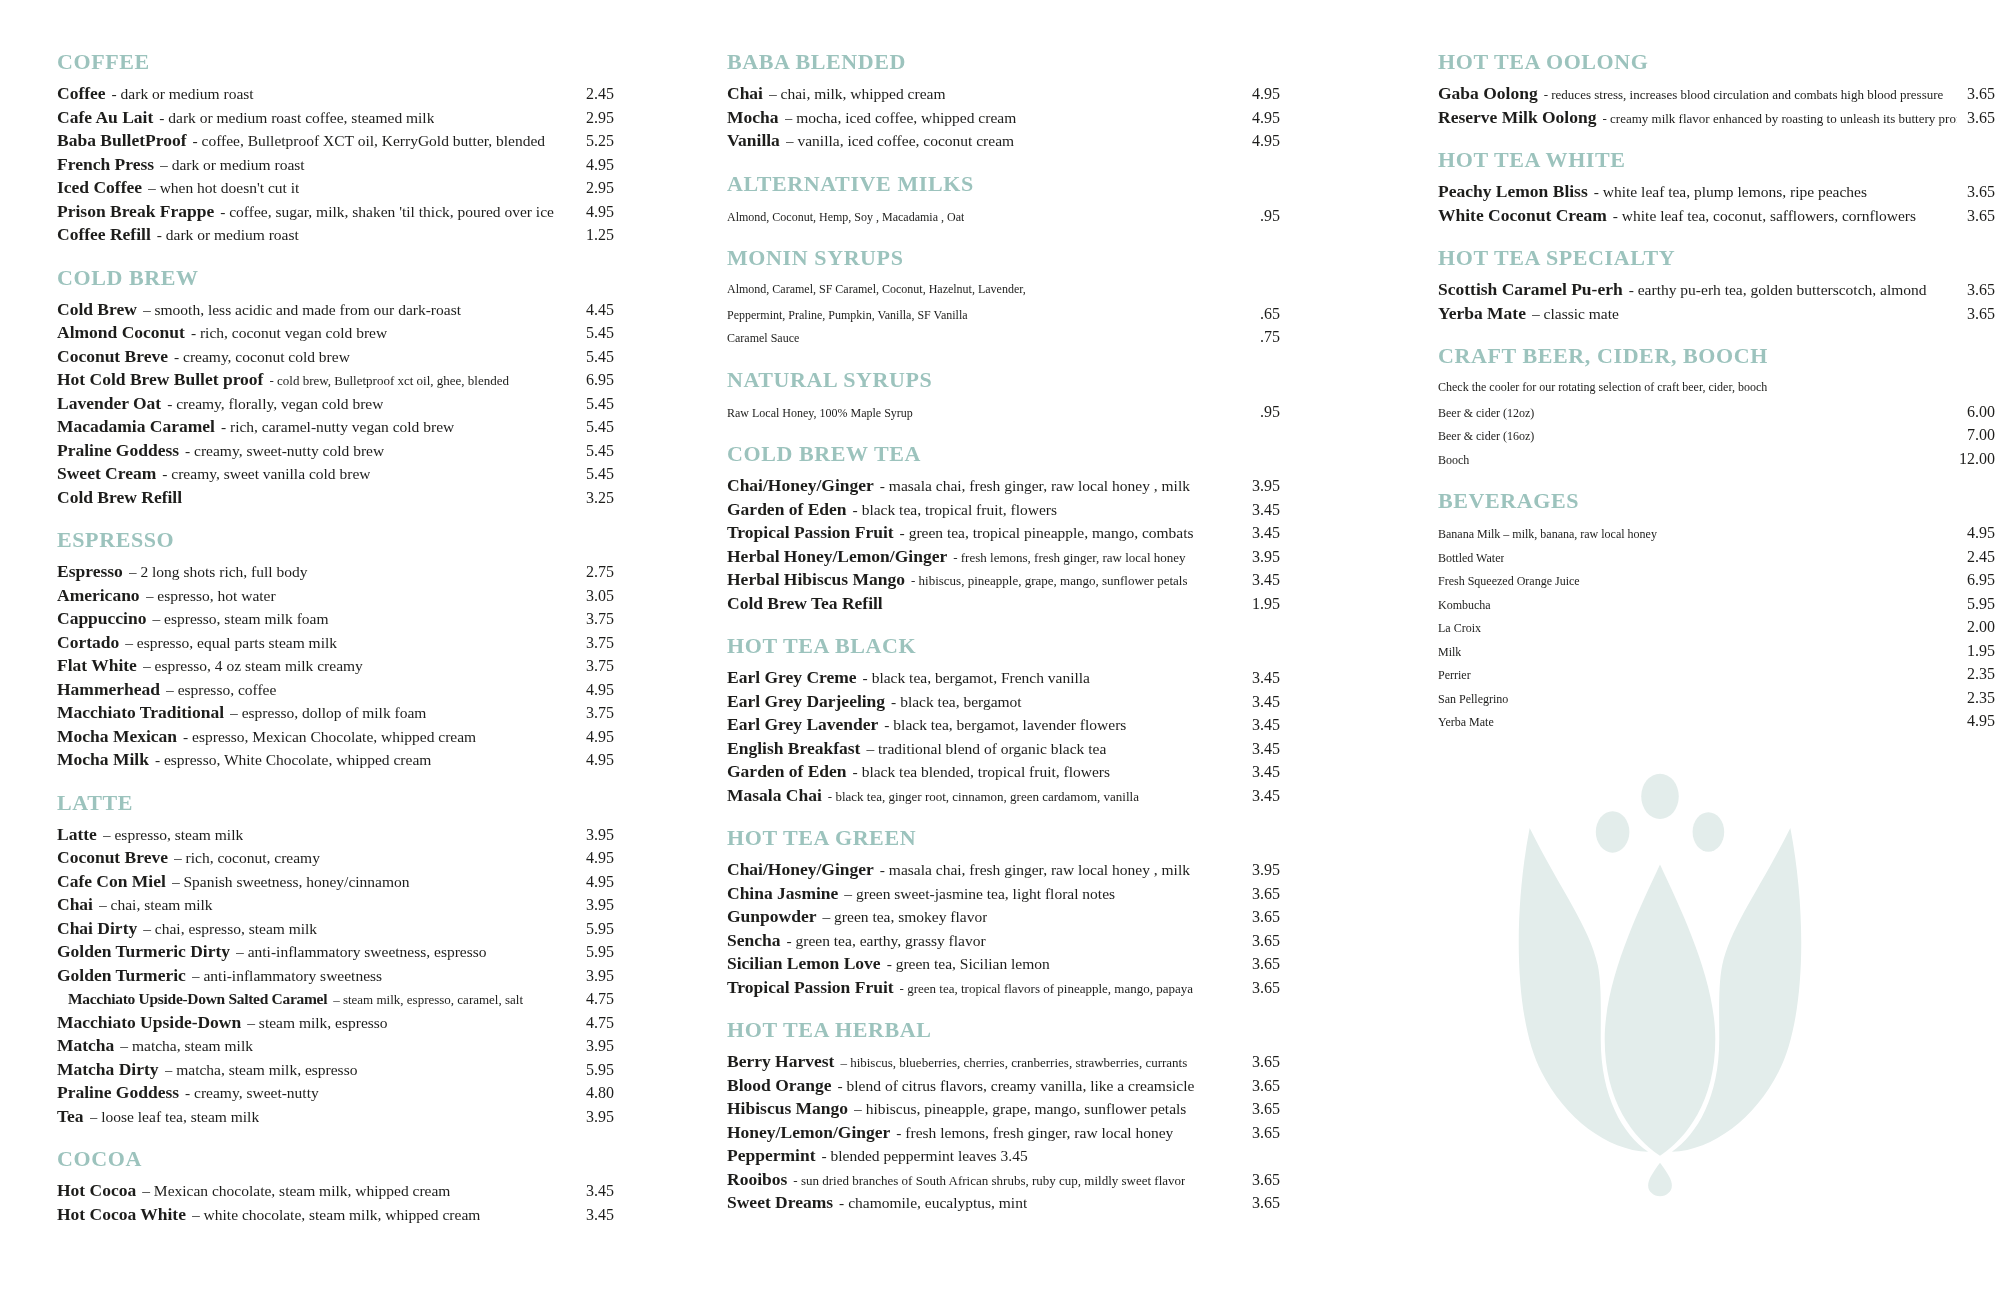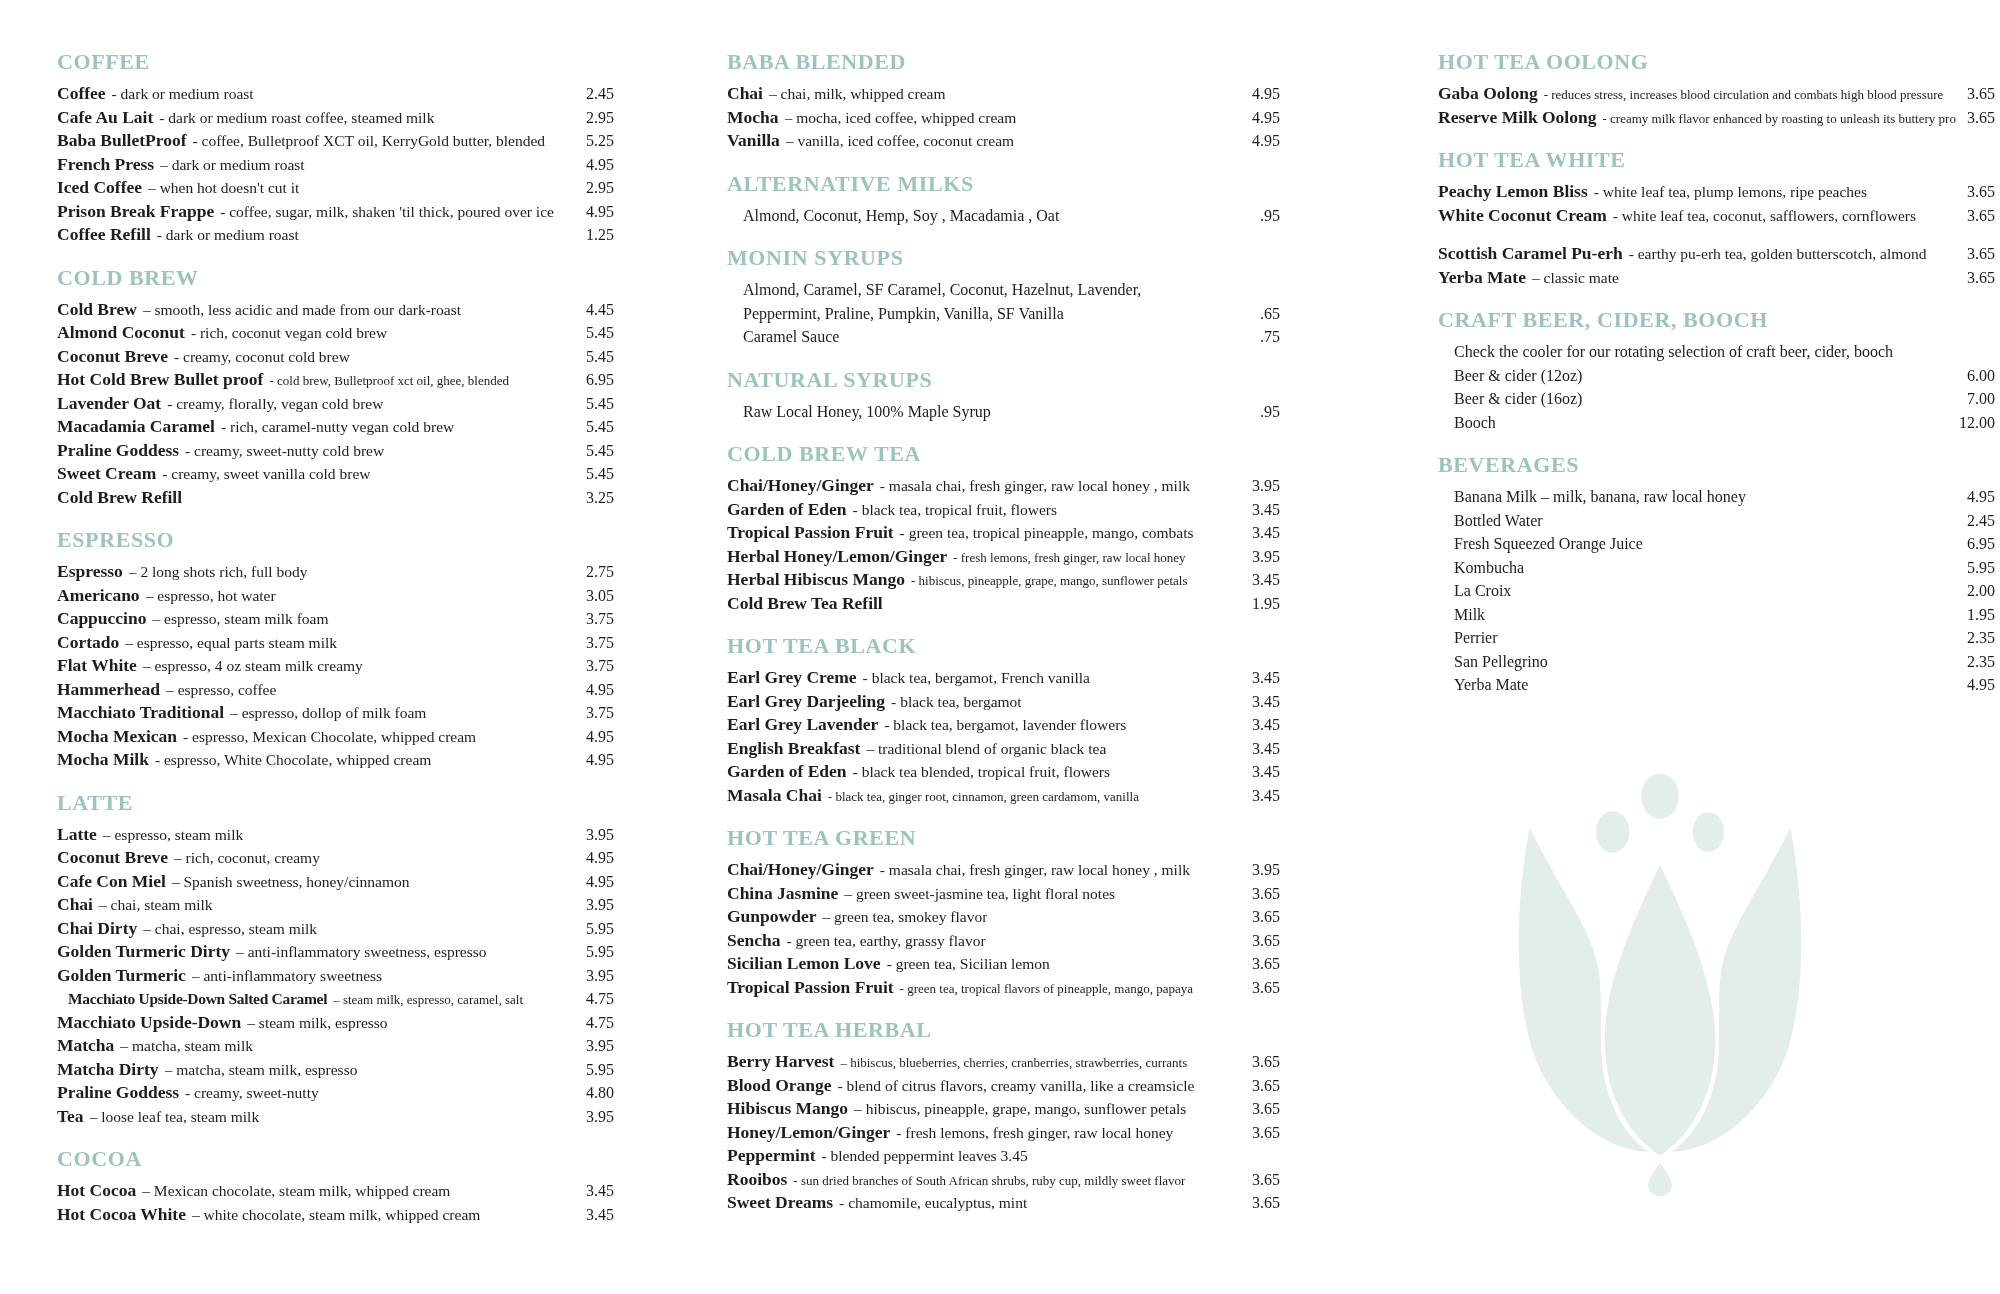--- a/index.html
+++ b/index.html
@@ -23,21 +23,21 @@
   .section h2{
     font-size:22px;line-height:32px;font-weight:bold;
     color:var(--heading);letter-spacing:0.6px;margin-bottom:4px;
   }
   .row{
     display:flex;align-items:baseline;
     height:23.5px;line-height:23.5px;white-space:nowrap;overflow:hidden;
   }
   .nm{font-weight:bold;font-size:17.5px;flex:0 0 auto;}
   .ds{font-size:15.5px;margin-left:6px;flex:0 1 auto;overflow:hidden;}
-  .row.plain .ds{margin-left:16px;font-size:16px;}
+  .row.plain .ds{margin-left:0;font-size:12px;}
   .row.small-name .nm{font-size:15.5px;letter-spacing:-0.3px;margin-left:11px;}
   .row.small-desc .ds{font-size:13px;}
   .pr{margin-left:auto;font-size:16px;padding-left:10px;flex:0 0 auto;}
   .watermark{position:absolute;left:1502px;top:768px;width:316px;height:430px;}
 </style>
 </head>
 <body>
 
 <div class="col col1">
     <div class="section">
@@ -459,20 +459,21 @@
         <span class="ds">- white leaf tea, plump lemons, ripe peaches</span>
         <span class="pr">3.65</span>
       </div>
       <div class="row">
         <span class="nm">White Coconut Cream</span>
         <span class="ds">- white leaf tea, coconut, safflowers, cornflowers</span>
         <span class="pr">3.65</span>
       </div>
     </div>
     <div class="section">
+      <h2>HOT TEA SPECIALTY</h2>
       <div class="row">
         <span class="nm">Scottish Caramel Pu-erh</span>
         <span class="ds">- earthy pu-erh tea, golden butterscotch, almond</span>
         <span class="pr">3.65</span>
       </div>
       <div class="row">
         <span class="nm">Yerba Mate</span>
         <span class="ds">– classic mate</span>
         <span class="pr">3.65</span>
       </div>

